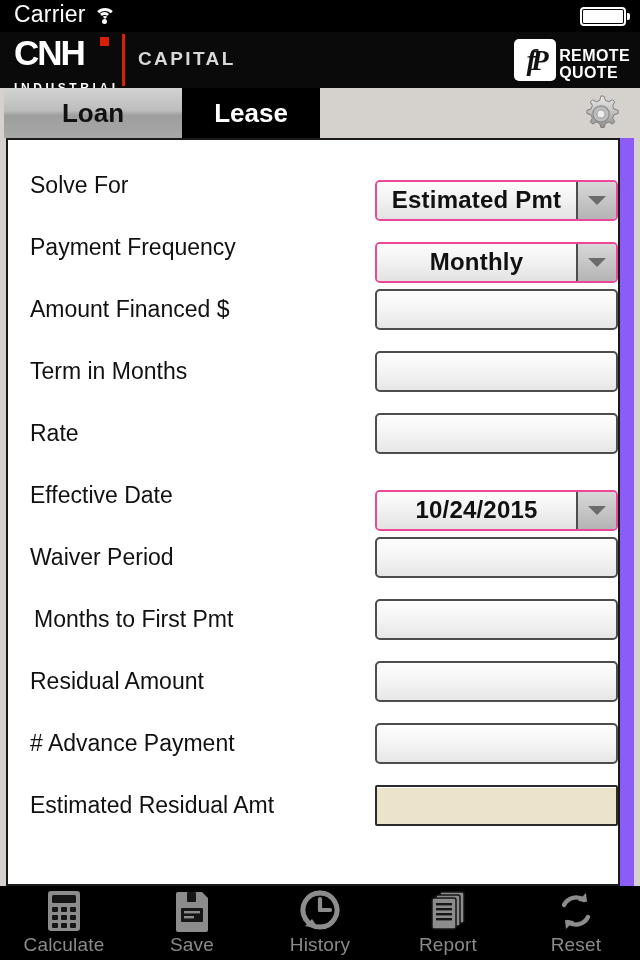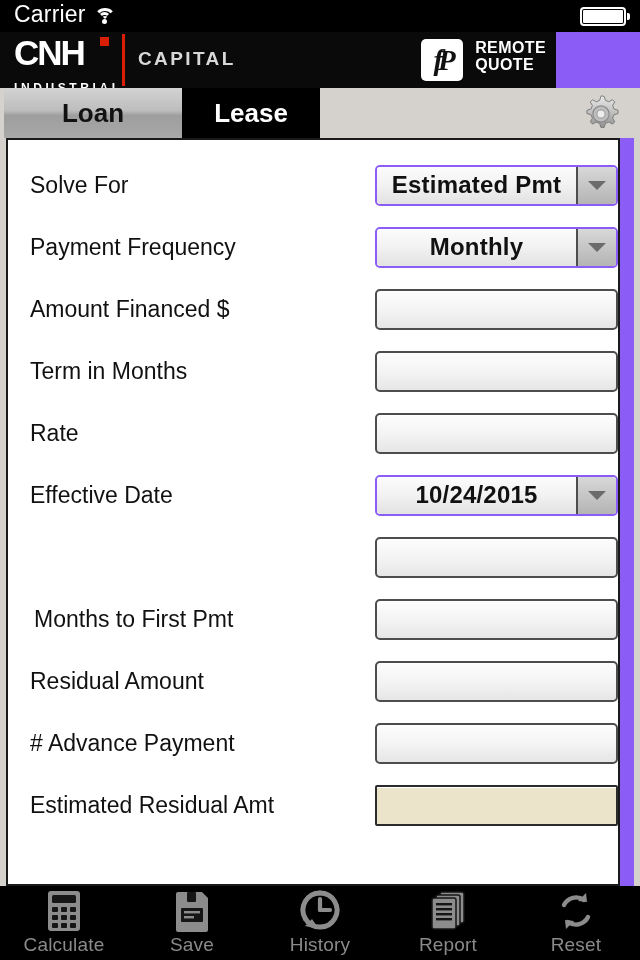--- a/index.html
+++ b/index.html
@@ -32,37 +32,37 @@
     font-size: 23px; font-weight: bold; letter-spacing: .3px;
   }
   .battery { position: absolute; right: 14px; top: 7px; width: 46px; height: 19px; }
   .battery .shell {
     position: absolute; inset: 0; border: 2px solid #fff; border-radius: 4px; background: transparent;
   }
   .battery .fill { position: absolute; left: 3px; top: 3px; right: 3px; bottom: 3px; background: #fff; border-radius: 1px; }
   .battery .nub { position: absolute; right: -4px; top: 6px; width: 3px; height: 7px; background: #fff; border-radius: 0 2px 2px 0; }
 
   
-  .brandbar { position: absolute; top: 32px; left: 0; width: 556px; height: 56px; background: #0a0a0a; }
+  .brandbar { position: absolute; top: 32px; left: 0; width: 640px; height: 56px; background: #0a0a0a; }
   .cnh { position: absolute; left: 14px; top: 4px; width: 130px; height: 50px; }
   .cnh-main {
     font-size: 35px; font-weight: bold; color: #fff; letter-spacing: -2px;
     line-height: 34px; font-family: "Liberation Sans", sans-serif; position: relative;
   }
   .cnh-reddot { position: absolute; left: 86px; top: 1px; width: 9px; height: 9px; background: #d81e05; }
   .cnh-sub {
     font-size: 12px; font-weight: bold; color: #fff; letter-spacing: 3.6px;
     margin-top: 11px;
   }
   .cnh-rule { position: absolute; left: 122px; top: 2px; width: 3px; height: 52px; background: #d81e05; }
   .capital {
     position: absolute; left: 138px; top: 16px; font-size: 19px; font-weight: bold;
     color: #d8d8d8; letter-spacing: 2.4px;
   }
-  .rq { position: absolute; right: 10px; top: 7px; display: flex; align-items: flex-start; gap: 12px; padding-left: 39px; }
+  .rq { position: absolute; right: 10px; top: 7px; display: flex; align-items: flex-end; gap: 3px; padding-left: 39px; }
   .rq-mark {
     width: 42px; height: 42px; background: #fff; border-radius: 5px; position: relative;
     display: flex; align-items: center; justify-content: center;
   }
   .rq-mark .glyph {
     font-size: 29px; font-weight: bold; font-style: italic; color: #111;
     font-family: "Liberation Serif", serif; letter-spacing: -5px; line-height: 1;
   }
   .rq-text { color: #fff; font-size: 16px; font-weight: bold; line-height: 17px; letter-spacing: .4px; }
 
@@ -98,21 +98,21 @@
 
   .textfield {
     width: 100%; height: 100%; border: 2px solid #4d4d4d; border-radius: 5px;
     background: linear-gradient(to bottom, #fdfdfd 0%, #f4f4f4 50%, #e6e6e6 100%);
     box-shadow: inset 0 1px 0 #fff;
   }
   .textfield.result {
     background: #ece4ca; border: 2px solid #2b2b2b; border-radius: 2px;
   }
 
-  .dropdown { width: 100%; height: 100%; display: flex; border: 2px solid #8b5cf6; border-radius: 5px; overflow: hidden; }
+  .dropdown { width: 100%; height: 100%; display: flex; border: 2px solid #ec4899; border-radius: 5px; overflow: hidden; margin-top: 15px; }
   .dd-value {
     flex: 1; display: flex; align-items: center; justify-content: center;
     background: linear-gradient(to bottom, #fcfcfc 0%, #f2f2f2 48%, #e2e2e2 100%);
     font-size: 24px; font-weight: bold; color: #111; letter-spacing: .2px;
     border-right: 2px solid #4d4d4d;
   }
   .dd-arrow {
     width: 38px; display: flex; align-items: center; justify-content: center;
     background: linear-gradient(to bottom, #d8d8d8 0%, #c6c6c6 50%, #b4b4b4 100%);
   }
@@ -246,20 +246,21 @@
           <div class="ctrl">
             <div class="dropdown">
               <div class="dd-value">10/24/2015</div>
               <div class="dd-arrow">
                 <span class="tri"></span>
               </div>
             </div>
           </div>
         </div>
         <div class="row">
+          <div class="label">Waiver Period</div>
           <div class="ctrl">
             <div class="textfield"></div>
           </div>
         </div>
         <div class="row indent">
           <div class="label">Months to First Pmt</div>
           <div class="ctrl">
             <div class="textfield"></div>
           </div>
         </div>

